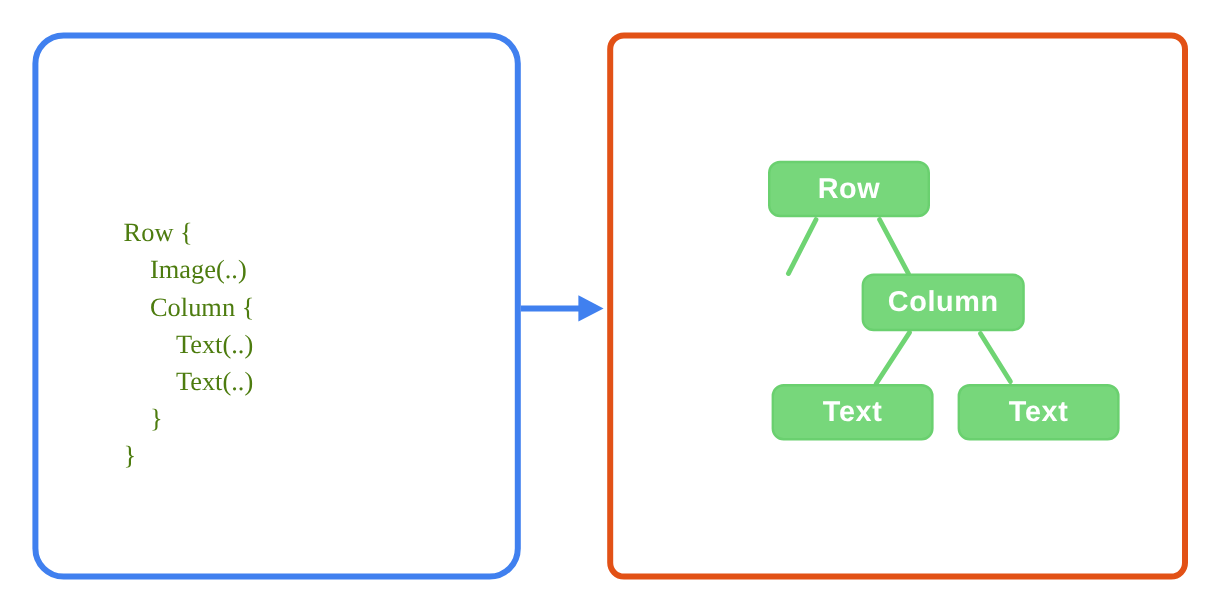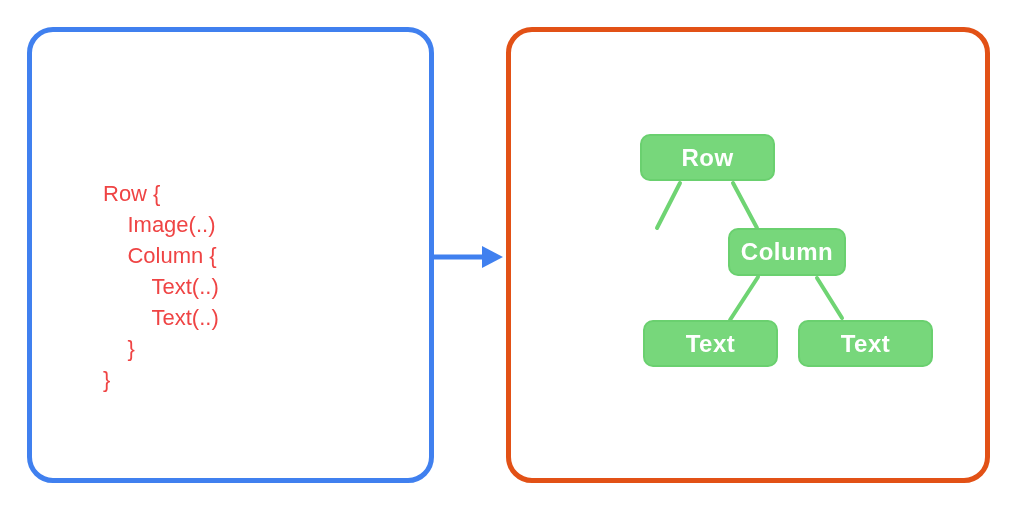--- a/index.html
+++ b/index.html
@@ -28,24 +28,24 @@
     box-sizing: border-box;
     border: 5px solid #4080ef;
     border-radius: 26px;
     background: #ffffff;
   }
   .code-block {
     position: absolute;
     left: 71px;
     top: 146px;
     margin: 0;
-    font-family: Liberation Sans, sans-serif;
+    font-family: Liberation Serif, serif;
     font-size: 22px;
     line-height: 31px;
-    color: #ef4444;
+    color: #4d7c0f;
     white-space: pre;
   }
   .code-line { white-space: pre; }
 
   
   .flow-arrow {
     position: absolute;
     left: 433px;
     top: 244px;
     width: 72px;
@@ -54,21 +54,21 @@
 
   
   .tree-panel {
     position: absolute;
     left: 506px;
     top: 27px;
     width: 484px;
     height: 456px;
     box-sizing: border-box;
     border: 5px solid #e25116;
-    border-radius: 26px;
+    border-radius: 14px;
     background: #ffffff;
     padding-left: 48px;
   }
   .connectors {
     position: absolute;
     left: 0;
     top: 0;
     width: 474px;
     height: 446px;
   }
@@ -81,21 +81,21 @@
     color: #ffffff;
     font-size: 24px;
     font-weight: bold;
     letter-spacing: 0.5px;
     display: flex;
     align-items: center;
     justify-content: center;
   }
   .node-row    { left: 129px; top: 102px; width: 135px; height: 47px; }
   .node-image  { left:  52px; top: 196px; width: 132px; height: 48px; }
-  .node-column { left: 217px; top: 196px; width: 118px; height: 48px; }
+  .node-column { left: 207px; top: 196px; width: 136px; height: 48px; }
   .node-text1  { left: 132px; top: 288px; width: 135px; height: 47px; }
   .node-text2  { left: 287px; top: 288px; width: 135px; height: 47px; }
 </style>
 </head>
 <body>
 
 <div class="stage">
 
   <div class="code-panel">
     <pre class="code-block"><span class="code-line">Row {</span>

